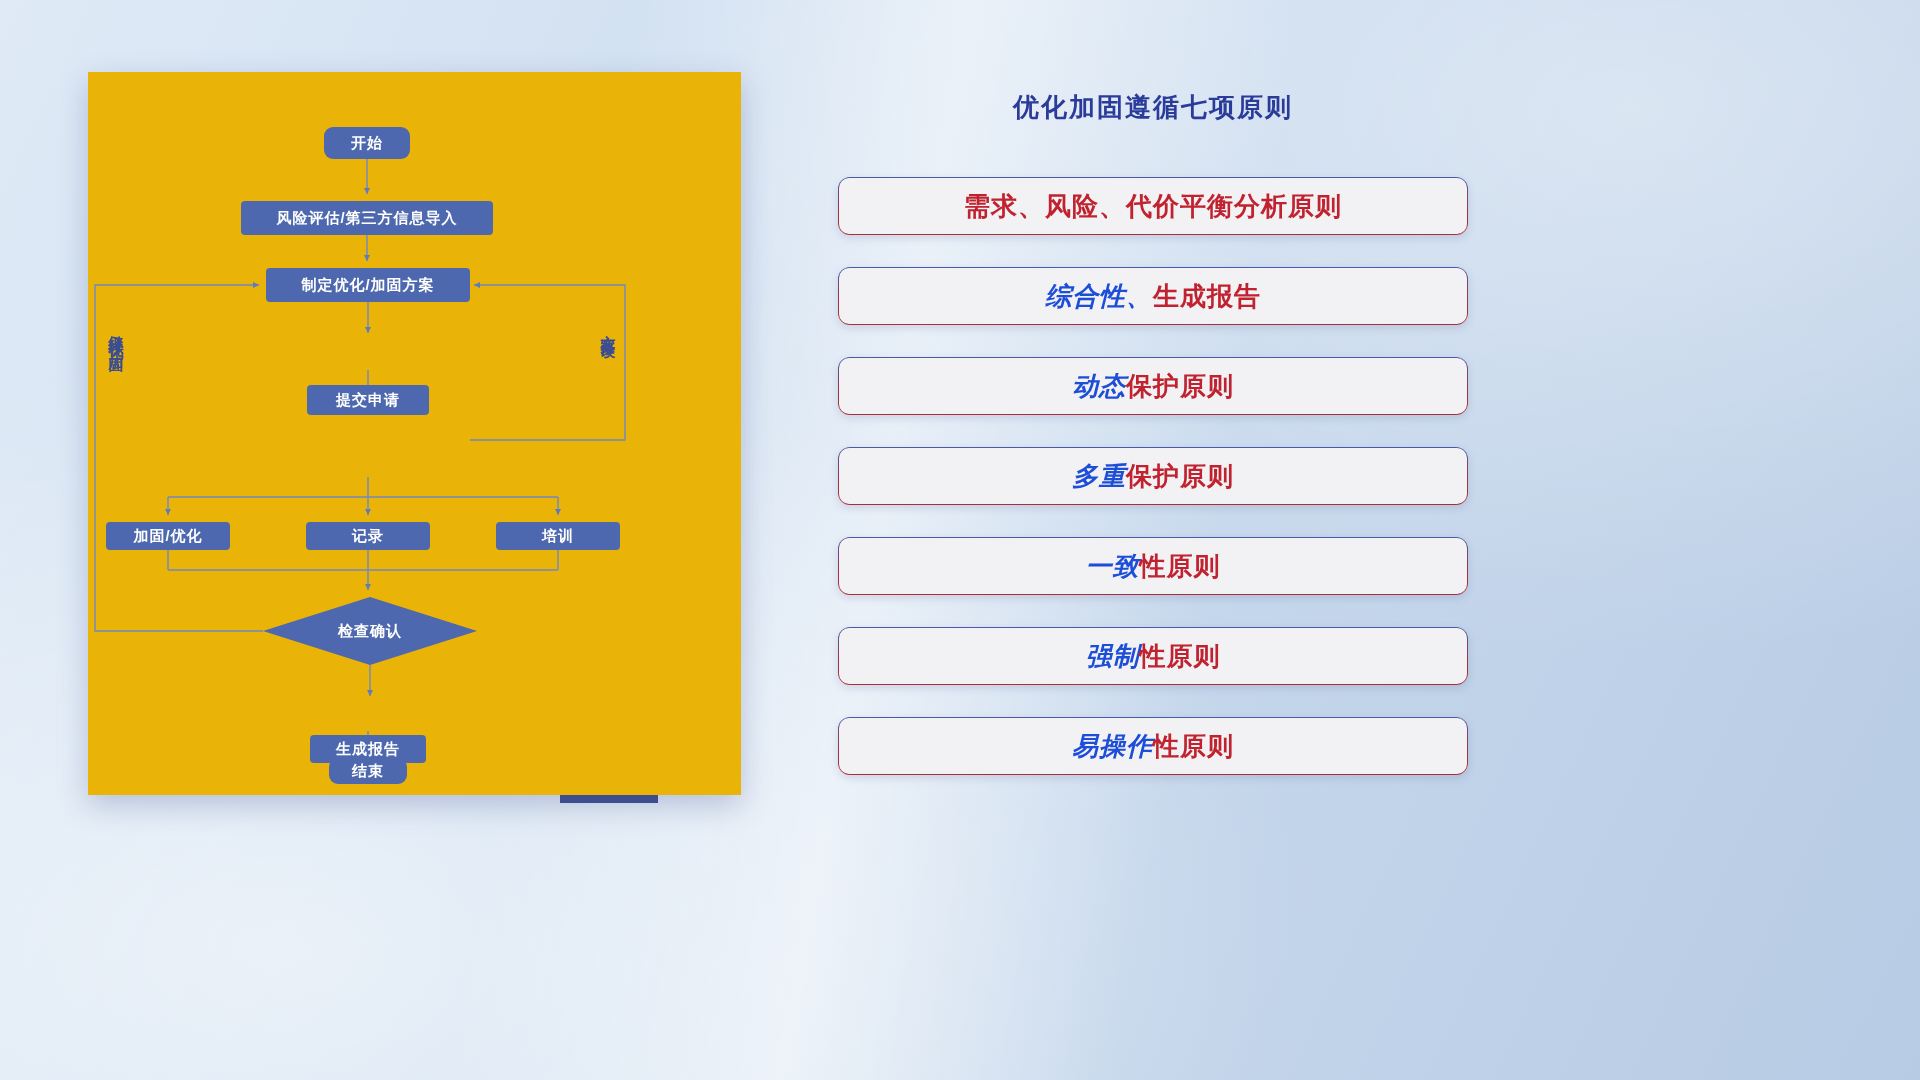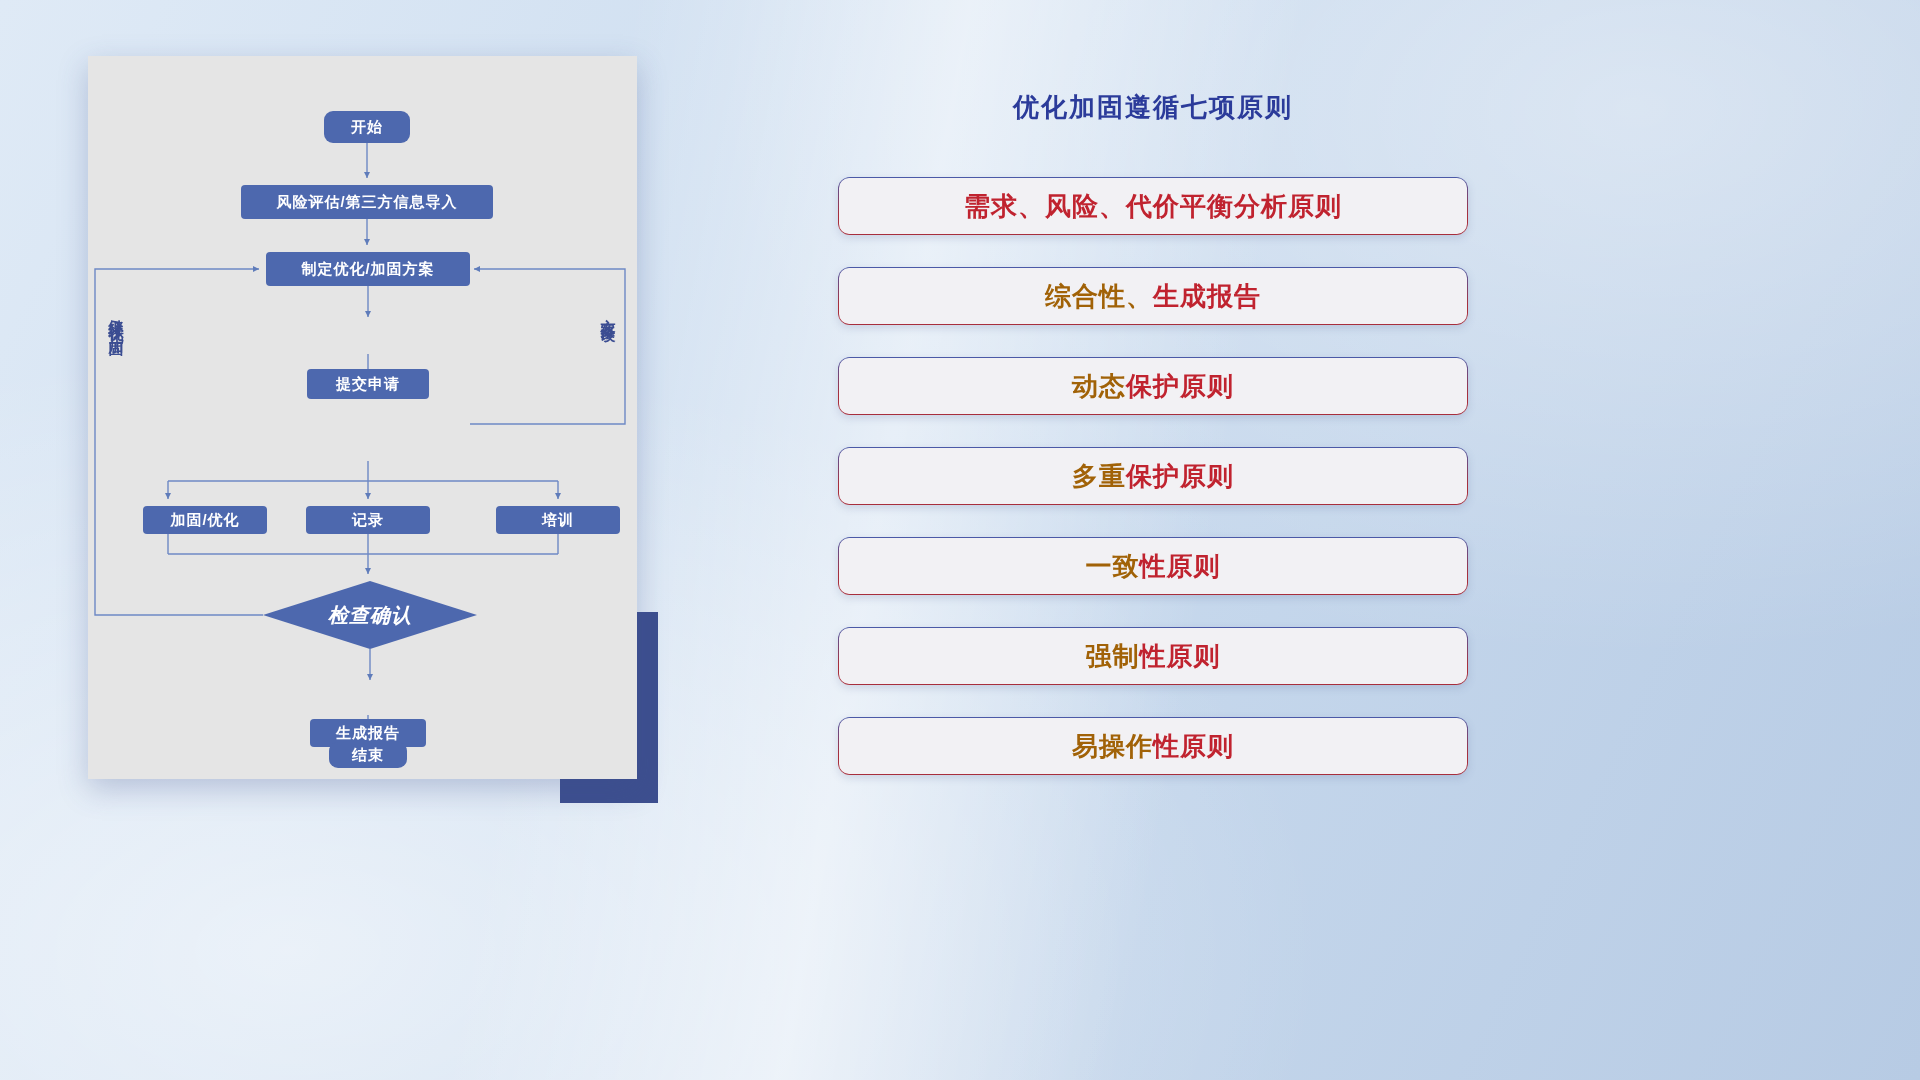--- a/index.html
+++ b/index.html
@@ -14,22 +14,22 @@
       radial-gradient(ellipse at 85% 10%, rgba(255,255,255,0.4), rgba(255,255,255,0) 40%),
       linear-gradient(115deg, #dfeaf6 0%, #cbdcef 45%, #b7cbe4 100%);
   }
 
   
   .accent-block {
     position:absolute; left:560px; top:612px; width:98px; height:191px;
     background:#3d4f8f; z-index:1;
   }
   .flow-card {
-    position:absolute; left:88px; top:56px; width:549px; height:723px;
-    background:#e5e5e5; z-index:2;
+    position:absolute; left:88px; top:72px; width:653px; height:723px;
+    background:#eab308; z-index:2;
     box-shadow:0 10px 28px rgba(60,80,140,0.28);
   }
   .connectors { position:absolute; left:0; top:0; z-index:1; }
   .fnode {
     position:absolute; z-index:2;
     background:#4d68ae; color:#ffffff;
     display:flex; align-items:center; justify-content:center;
     font-size:15px; font-weight:bold; letter-spacing:1px;
     border-radius:4px; text-align:center; line-height:1.1;
   }
@@ -58,21 +58,21 @@
     height:58px; border-radius:12px; padding:1px;
     background:linear-gradient(180deg, #4a5aa8 0%, #a82e3c 65%);
     box-shadow:0 3px 8px rgba(80,90,140,0.18);
   }
   .pbox-inner {
     width:100%; height:100%; border-radius:10px;
     background:#f2f1f4;
     display:flex; align-items:center; justify-content:center;
     font-size:26px; font-weight:bold; letter-spacing:1px;
   }
-  .seg-navy { color:#a16207; }
+  .seg-navy { color:#1d4ed8;font-style:italic; }
   .seg-red  { color:#c0232f; }
 </style>
 </head>
 <body>
 
 <div class="accent-block"></div>
 
 <div class="flow-card">
 
   <svg class="connectors" width="549" height="723" viewBox="0 0 549 723">
@@ -109,27 +109,27 @@
 
   <div class="fnode cap" style="left:236px; top:55px; width:86px; height:32px;">开始</div>
 
   <div class="fnode" style="left:153px; top:129px; width:252px; height:34px;">风险评估/第三方信息导入</div>
 
   <div class="fnode" style="left:178px; top:196px; width:204px; height:34px;">制定优化/加固方案</div>
 
   <div class="fnode" style="left:219px; top:268px; width:122px; height:30px;margin-top:45px;">提交申请</div>
 
 
-  <div class="fnode" style="left:18px; top:450px; width:124px; height:28px;margin-left:37px;">加固/优化</div>
+  <div class="fnode" style="left:18px; top:450px; width:124px; height:28px;">加固/优化</div>
 
   <div class="fnode" style="left:218px; top:450px; width:124px; height:28px;">记录</div>
 
   <div class="fnode" style="left:408px; top:450px; width:124px; height:28px;">培训</div>
 
-  <div class="fnode diamond" style="left:175px; top:525px; width:214px; height:68px; font-size:20px;font-style:italic;">检查确认</div>
+  <div class="fnode diamond" style="left:175px; top:525px; width:214px; height:68px; font-size:15px;">检查确认</div>
 
   <div class="fnode" style="left:222px; top:631px; width:116px; height:28px;margin-top:32px;">生成报告</div>
 
   <div class="fnode cap" style="left:241px; top:686px; width:78px; height:26px;">结束</div>
 
   <div class="vlabel" style="left:18px; top:252px; height:130px;">继续优化/加固</div>
 
   <div class="vlabel" style="left:510px; top:250px; height:80px;">方案修改</div>
 
 </div>

